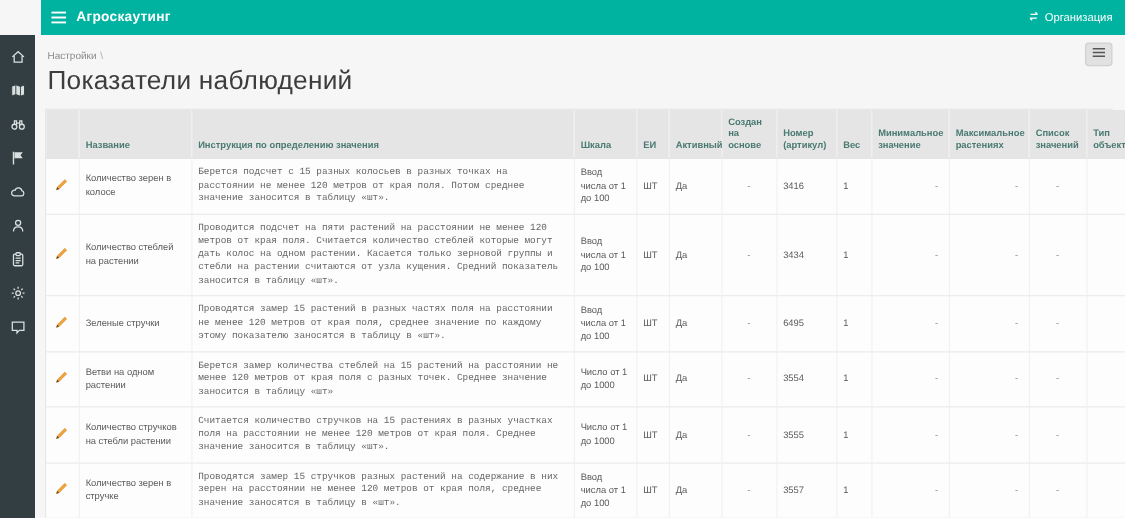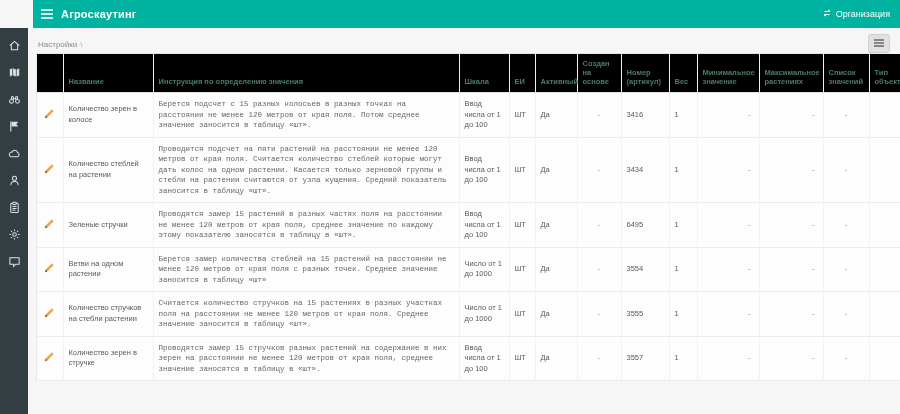--- a/index.html
+++ b/index.html
@@ -58,21 +58,21 @@
   }
   .btn .caret { font-size:7px; color:#888; }
   .btn-create {
     margin-left:auto; background:#00b3a1; border:1px solid #00a293; color:#fff; font-weight:bold;
     padding:0 11px; height:22px; border-radius:2px;
   }
   
   table { width:100%; border-collapse:collapse; table-layout:fixed; background:#fdfdfd; }
   thead th {
     font-size:7.5px; font-weight:bold; color:#4a7a72; text-align:left;
-    vertical-align:bottom; padding:5px 5px 6px 5px; background:#000000;
+    vertical-align:bottom; padding:5px 5px 6px 5px; background:#e5e5e5;
     border-bottom:1px solid #e3e3e3; border-right:1px solid #efefef; cursor:pointer;
   }
   tbody td {
     font-size:7.5px; color:#5a5a5a; vertical-align:middle; line-height:1.4;
     padding:6px 5px; border-bottom:1px solid #ececec; border-right:1px solid #f2f2f2;
     word-wrap:break-word;
   }
   tbody td.instr { color:#666;font-family:Liberation Mono, monospace; }
   td.c-edit, th.c-edit { text-align:center; }
   .num { }
@@ -174,20 +174,21 @@
       <svg width="10" height="8" viewBox="0 0 10 8">
           <g stroke="#555" stroke-width="1.3">
             <line x1="0" y1="1" x2="10" y2="1"></line>
             <line x1="0" y1="4" x2="10" y2="4"></line>
             <line x1="0" y1="7" x2="10" y2="7"></line>
           </g>
         </svg>
     </div>
   </div>
 
+  <div class="page-title">Показатели наблюдений</div>
 
   <div class="region-card">
 
 
     <table>
       <colgroup>
         <col class="c-edit">
           <col class="c-name">
           <col class="c-instr">
           <col class="c-scale">

